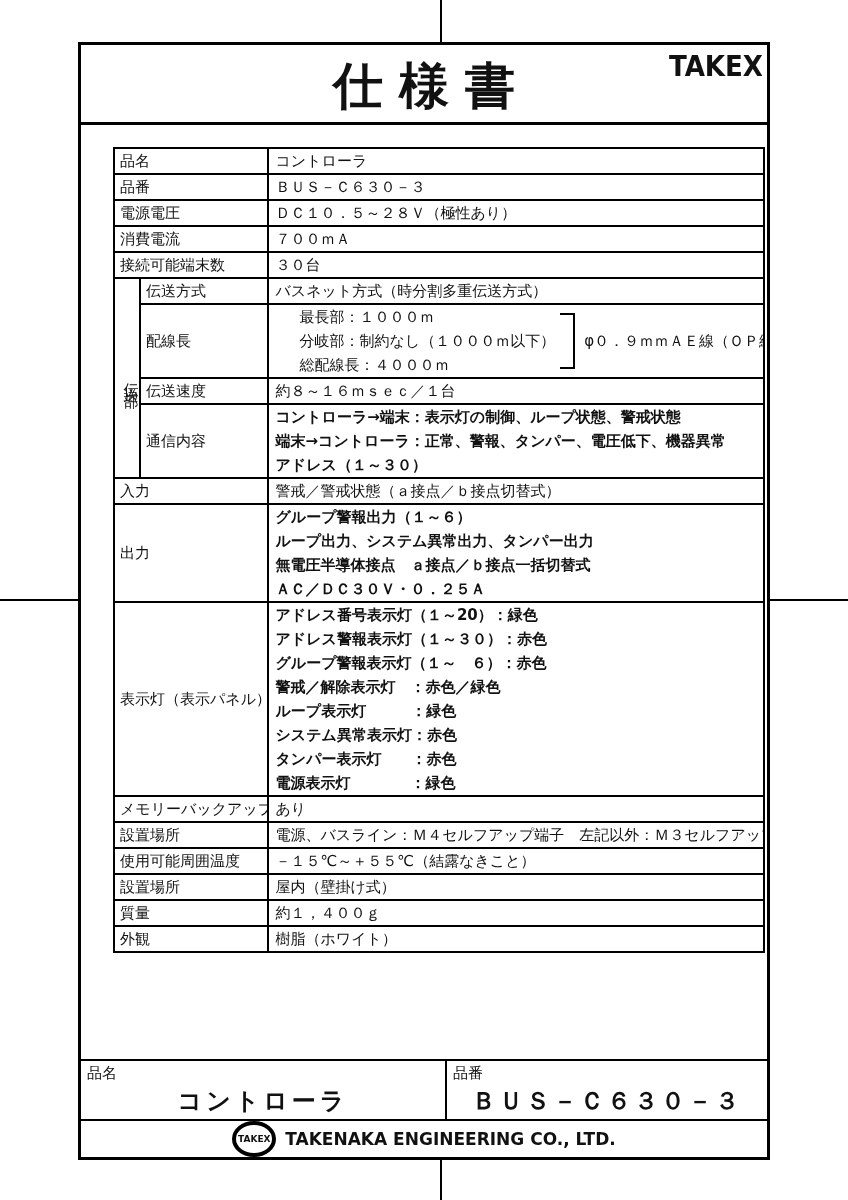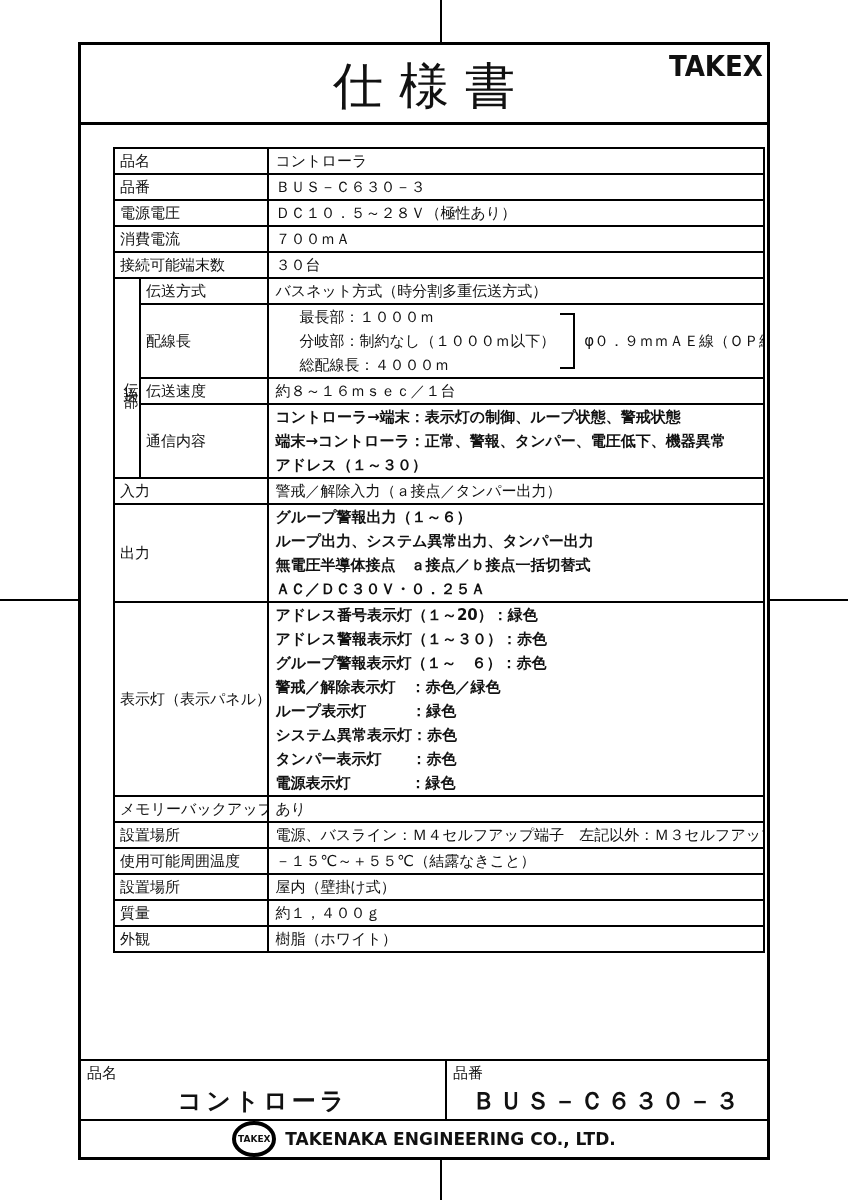--- a/index.html
+++ b/index.html
@@ -8,21 +8,21 @@
     font-family:"DejaVu Sans", sans-serif; color:#111111; overflow:hidden;
   }
   .crop { position:absolute; background:#000; }
   .doc {
     position:absolute; left:78px; top:42px; width:692px; height:1118px;
     border:3px solid #000; box-sizing:border-box;
   }
   .hdr { position:relative; height:77px; border-bottom:3px solid #000; }
   .hdr-title {
     position:absolute; left:0; right:0; top:8px; text-align:center;
-    font-size:50px; font-weight:normal; letter-spacing:16px; text-indent:16px;
+    font-size:50px; font-weight:bold; letter-spacing:16px; text-indent:16px;
   }
   .hdr-brand {
     position:absolute; right:4px; top:4px; font-size:29px; font-weight:bold;
     letter-spacing:0px; font-stretch:condensed;
   }
   table.spec {
     position:absolute; left:32px; top:102px; border-collapse:collapse;
     table-layout:fixed; width:652px; font-size:15px;
   }
   table.spec td { border:2px solid #000; padding:0 6px; vertical-align:middle; white-space:nowrap; overflow:hidden; }
@@ -132,21 +132,21 @@
         <td class="lbl">通信内容</td>
         <td>
           <div class="mline">コントローラ→端末：表示灯の制御、ループ状態、警戒状態</div>
           <div class="mline">端末→コントローラ：正常、警報、タンパー、電圧低下、機器異常</div>
           <div class="mline">アドレス（１～３０）</div>
         </td>
       </tr>
 
       <tr class="single">
         <td class="lbl" colspan="2">入力</td>
-        <td>警戒／解除入力（ａ接点／タンパー出力）</td>
+        <td>警戒／警戒状態（ａ接点／ｂ接点切替式）</td>
       </tr>
 
       <tr style="height:96px;">
         <td class="lbl" colspan="2">出力</td>
         <td>
           <div class="mline">グループ警報出力（１～６）</div>
           <div class="mline">ループ出力、システム異常出力、タンパー出力</div>
           <div class="mline">無電圧半導体接点　ａ接点／ｂ接点一括切替式</div>
           <div class="mline">ＡＣ／ＤＣ３０Ｖ・０．２５Ａ</div>
         </td>

